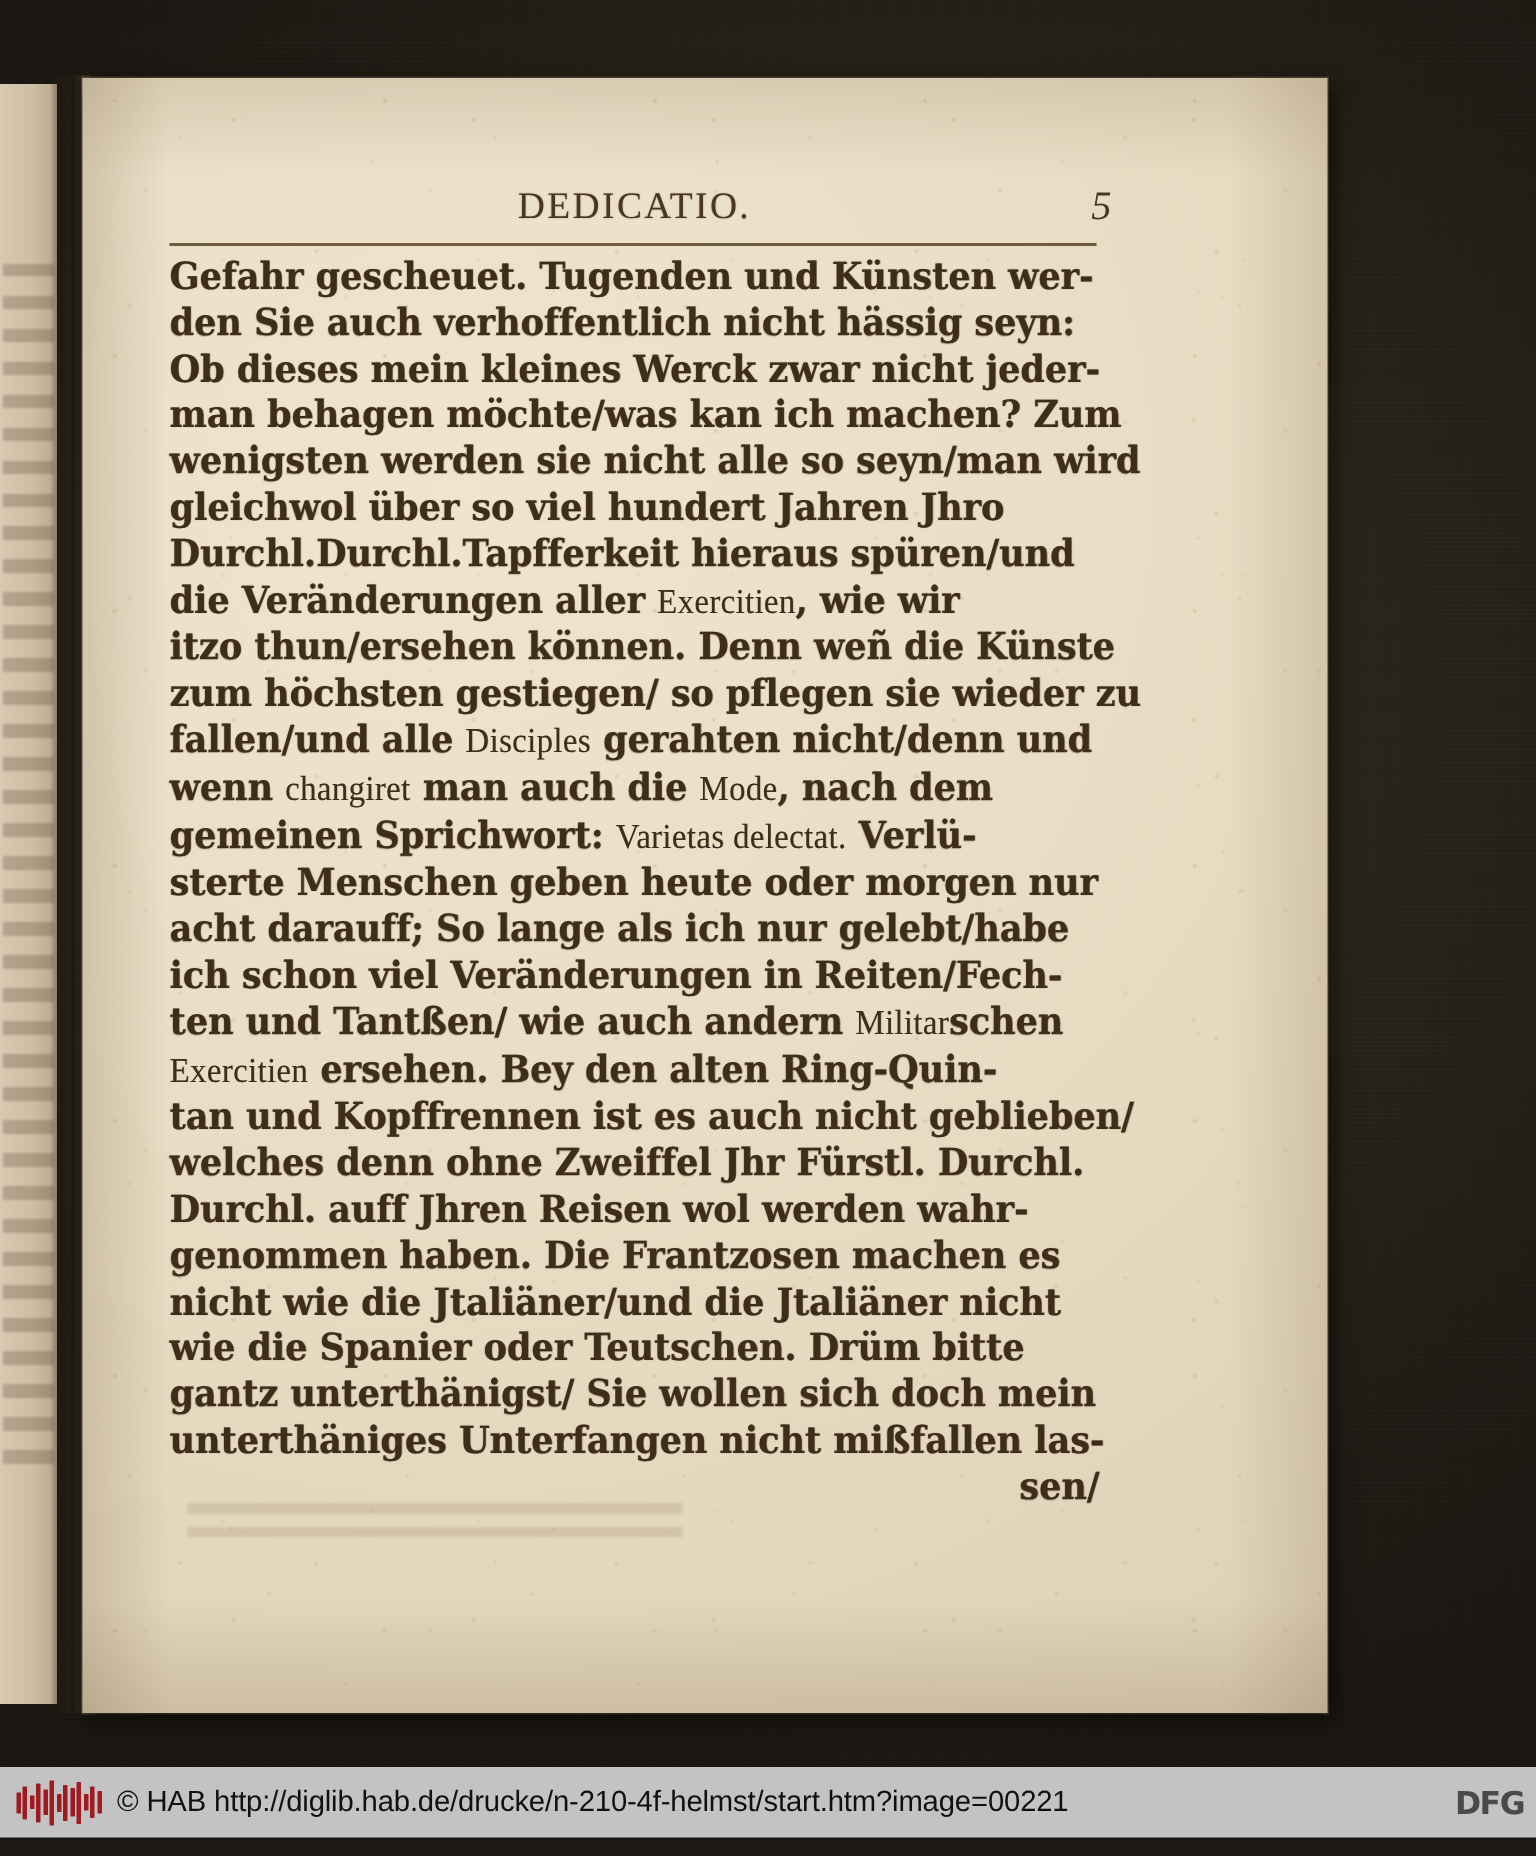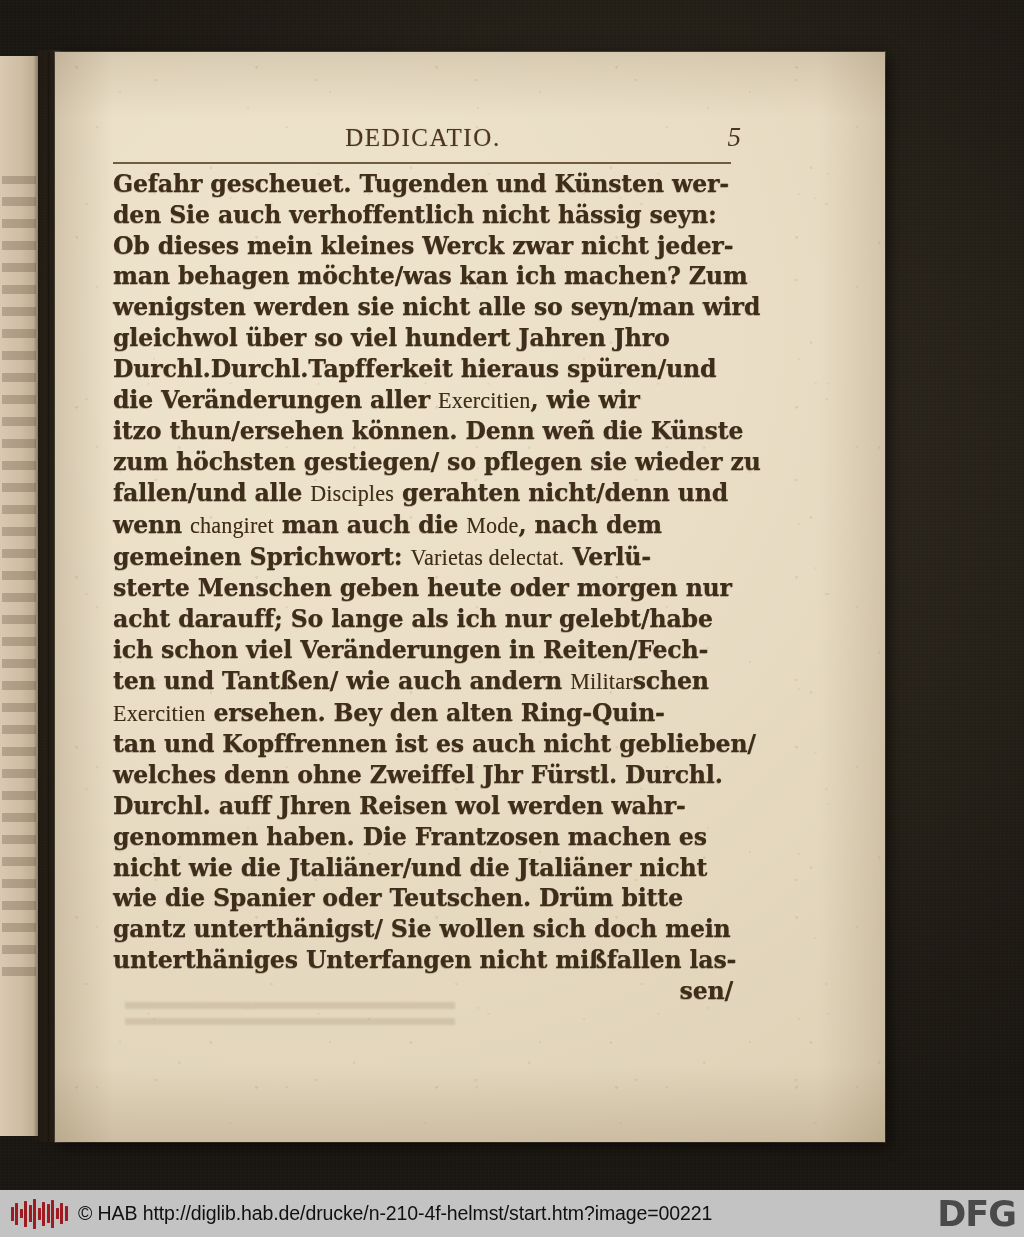--- a/index.html
+++ b/index.html
@@ -190,21 +190,21 @@
     font-family: "Liberation Serif", serif;
     font-weight: 400;
     font-size: 22px;
     letter-spacing: .2px;
     text-shadow: 0.3px 0 .4px rgba(62,45,26,.40);
   }
 
   
   #footer-bar {
     position: absolute;
-    left: 0; bottom: 0;
+    left: 0; bottom: 12px;
     width: 1024px; height: 47px;
     background: #c3c3c3;
     display: flex;
     align-items: center;
   }
   #hab-logo {
     width: 78px;
     height: 47px;
     display: flex;
     align-items: center;
@@ -223,21 +223,21 @@
     font-family: "Liberation Sans", sans-serif;
     font-size: 19.5px;
     color: #101010;
     white-space: nowrap;
     letter-spacing: -0.1px;
   }
   #dfg-logo {
     flex: none;
     padding-right: 8px;
     font-family: "DejaVu Sans", sans-serif;
-    font-size: 35px;
+    font-size: 21px;
     font-weight: 700;
     letter-spacing: -1px;
     color: #4a4a4a;
   }
 </style>
 </head>
 <body>
 
 <div id="scan-backdrop"></div>
 

